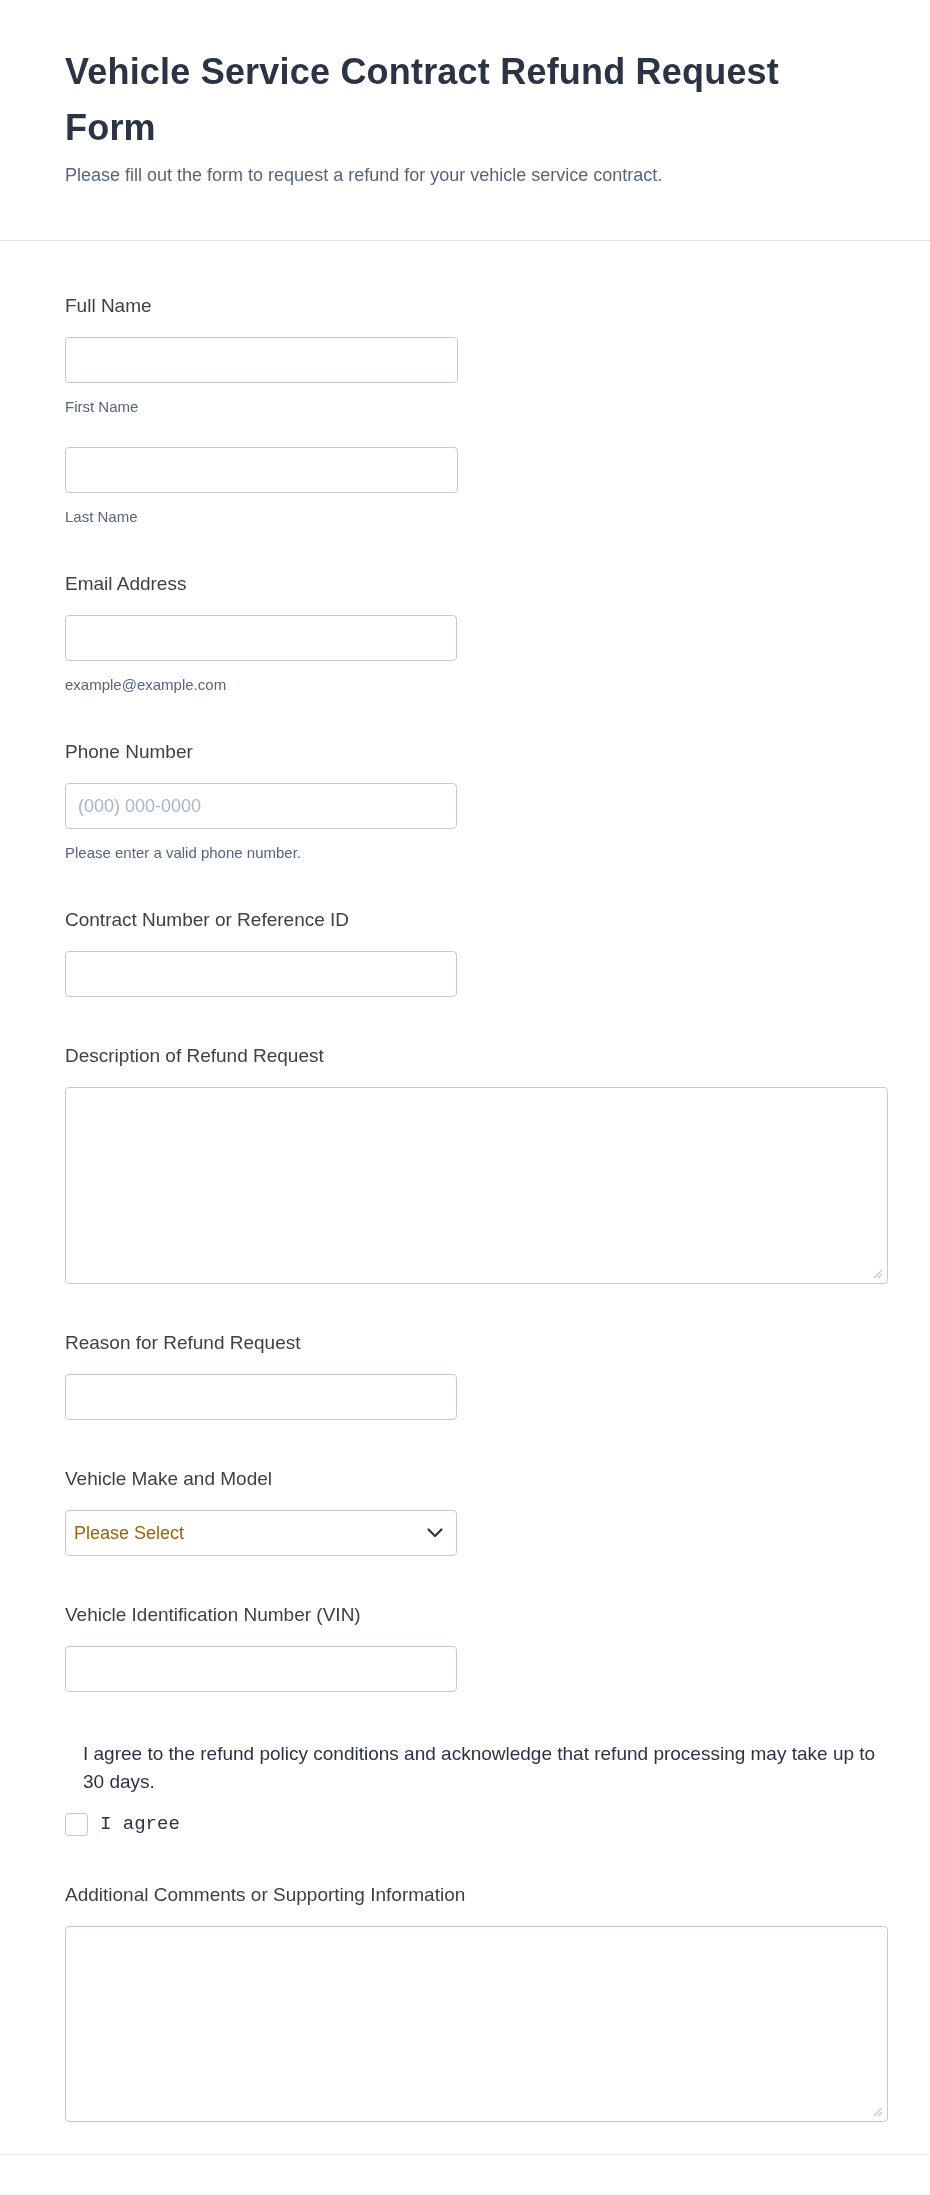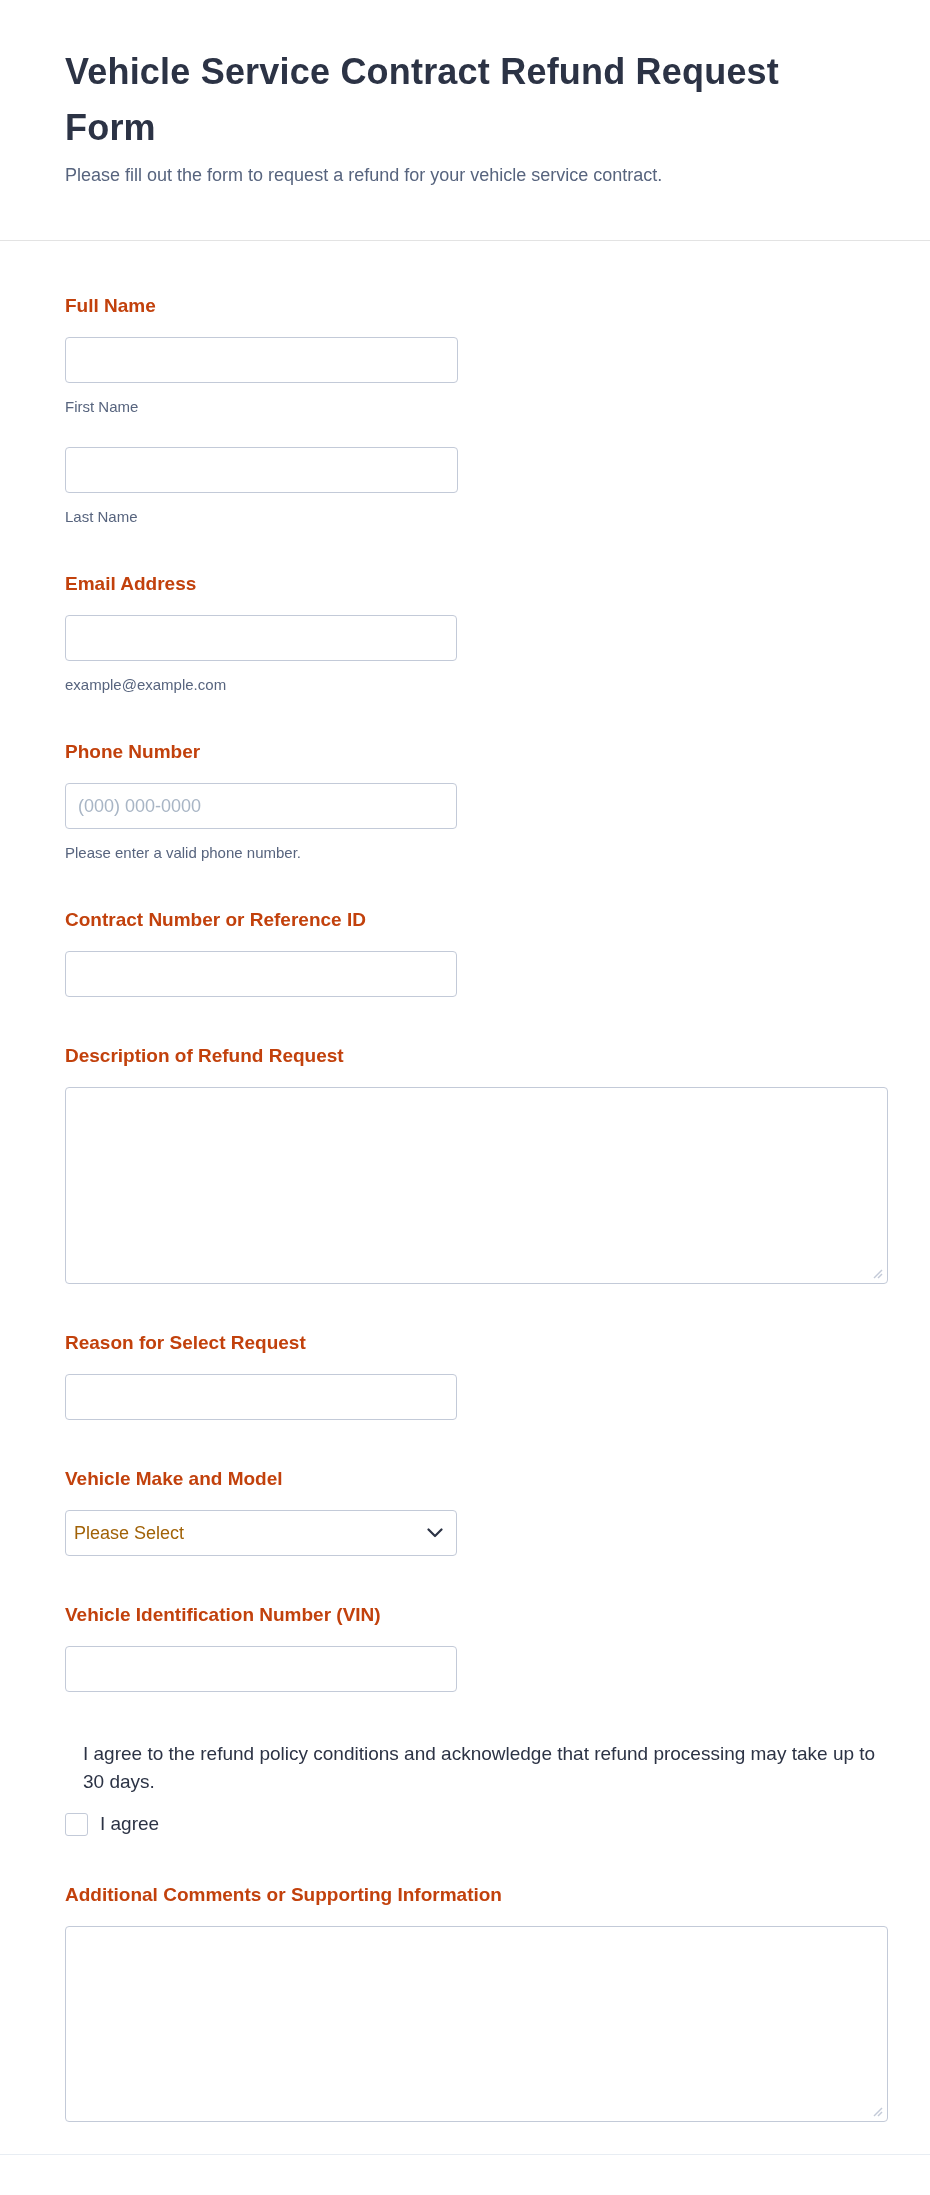--- a/index.html
+++ b/index.html
@@ -35,22 +35,22 @@
   }
 
   
   .form-body { padding: 54px 42px 32px 65px; border-bottom: 1px solid #e8edf3; }
   .field { margin-bottom: 48px; }
   .field:last-child { margin-bottom: 0; }
   .field-label {
     display: block;
     font-size: 19px;
     line-height: 21px;
-    font-weight: 700;
-    color: #c2410c;
+    font-weight: 400;
+    color: #404040;
     margin-bottom: 21px;
   }
   .sublabel {
     font-size: 15px;
     line-height: 16px;
     color: #57647e;
     margin-top: 16px;
   }
 
   input[type="text"], input[type="tel"], input[type="email"], textarea, select {
@@ -135,20 +135,21 @@
     border: 1px solid #c3cad8;
     border-radius: 3px;
     background: #ffffff;
     cursor: pointer;
   }
   .checkbox-text {
     margin-left: 12px;
     font-size: 19px;
     line-height: 24px;
     color: #2c3345;
+    font-family: Liberation Mono, monospace;
   }
 
   
   .submit-section {
     padding: 40px 0 51px 0;
     display: flex;
     justify-content: center;
   }
   .submit-button {
     width: 258px;
@@ -211,21 +212,21 @@
       <div class="textarea-wrap">
         <textarea class="desc wide" style=""></textarea>
         <svg class="resize-handle" viewBox="0 0 12 12">
           <line x1="3" y1="11" x2="11" y2="3" stroke="#c3cad8" stroke-width="1.4"></line>
           <line x1="7" y1="11" x2="11" y2="7" stroke="#c3cad8" stroke-width="1.4"></line>
         </svg>
       </div>
     </div>
 
     <div class="field">
-      <label class="field-label">Reason for Select Request</label>
+      <label class="field-label">Reason for Refund Request</label>
       <input type="text" value="" style="">
     </div>
 
     <div class="field">
       <label class="field-label">Vehicle Make and Model</label>
       <div class="select-wrap">
         <select>
           <option>Please Select</option>
         </select>
         <span class="chevron">

